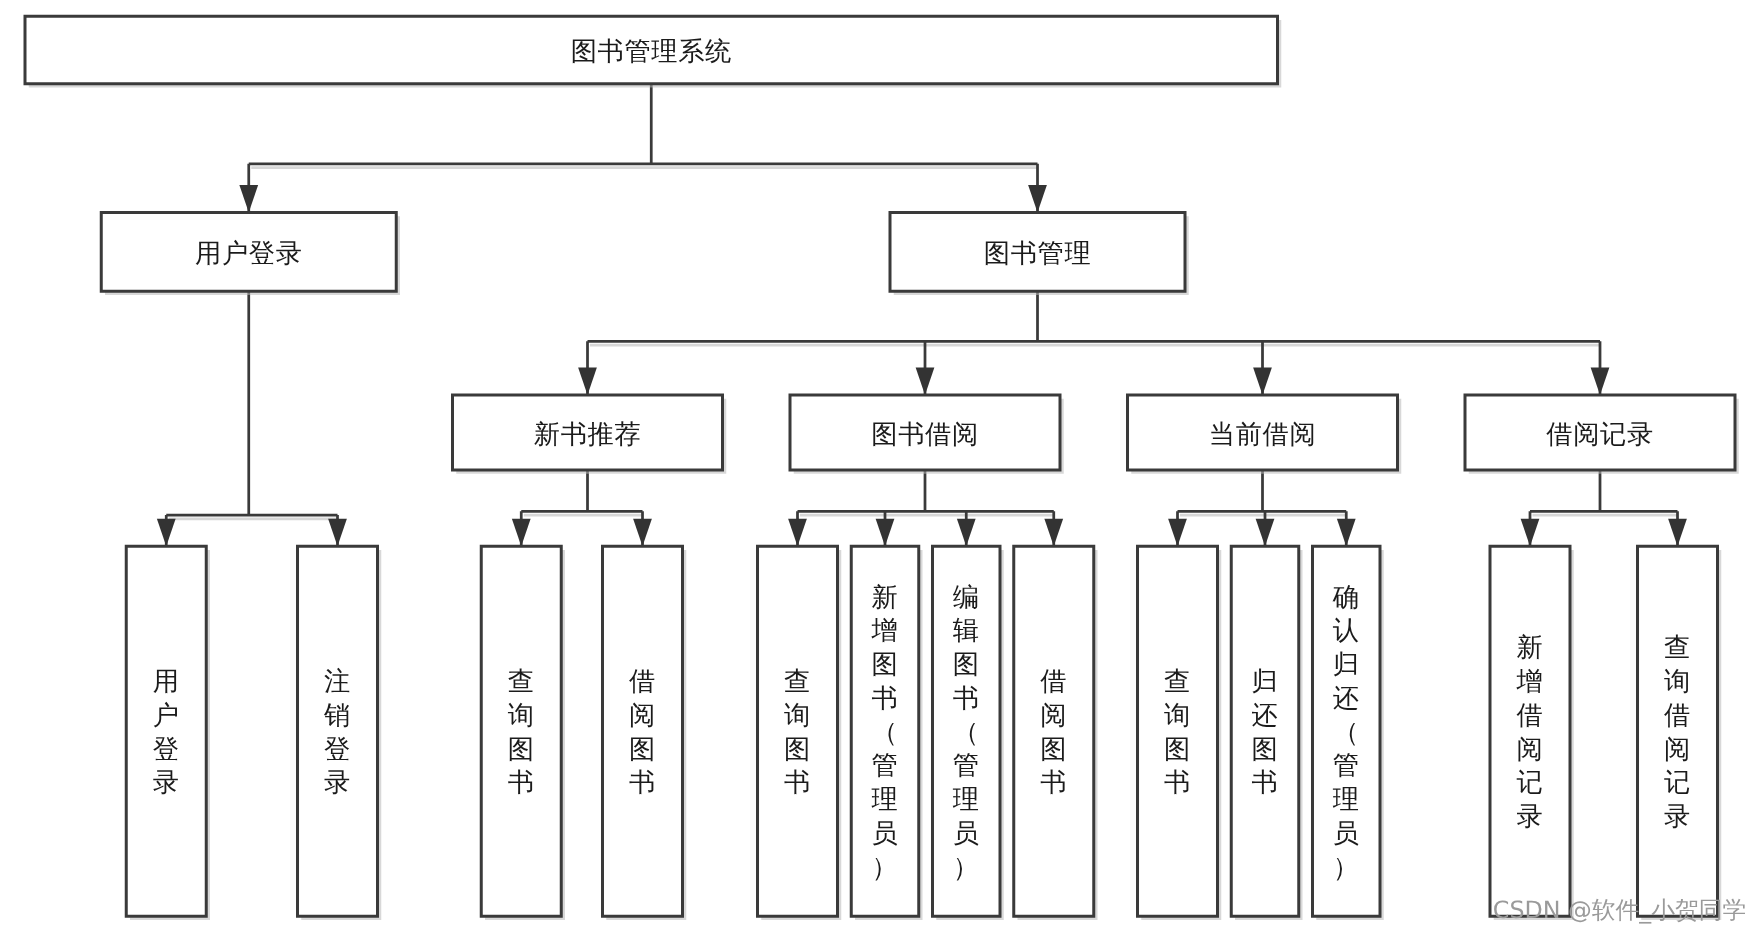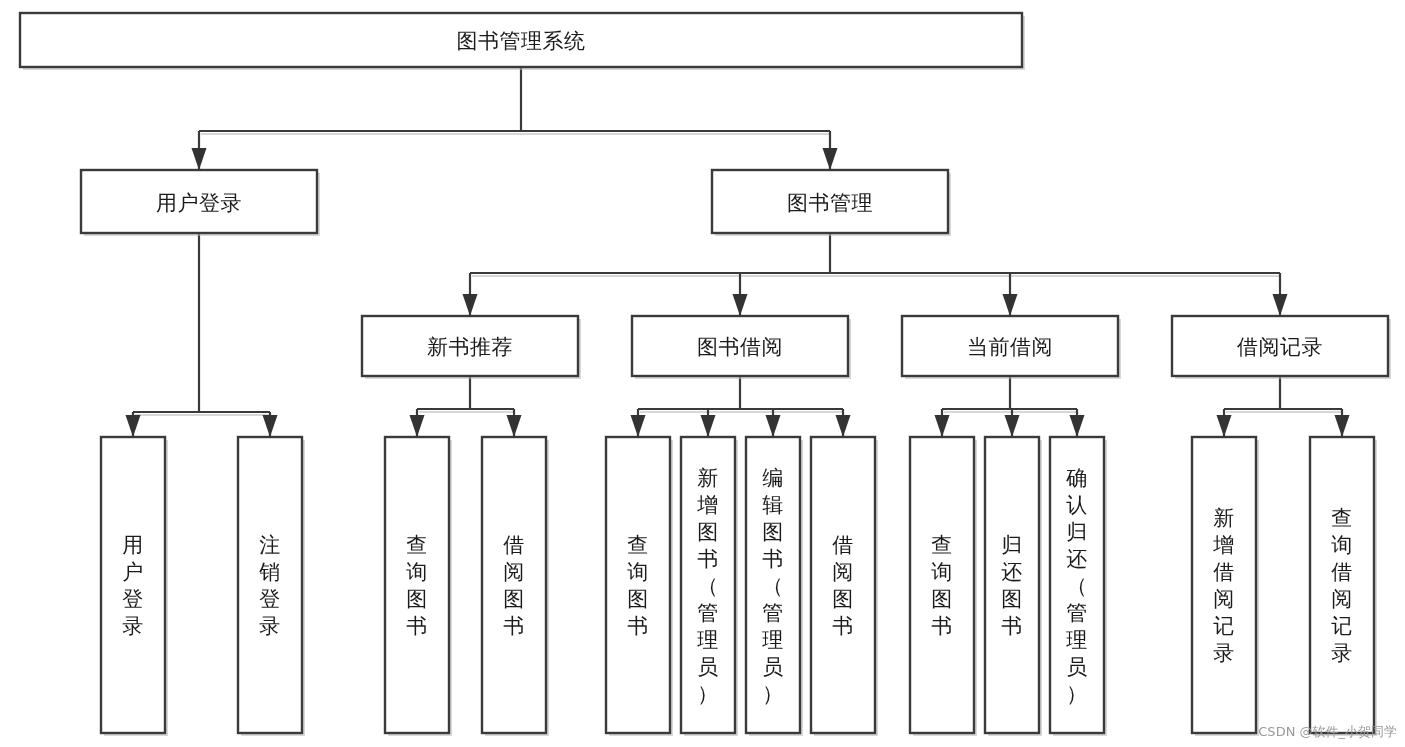--- a/index.html
+++ b/index.html
@@ -67,21 +67,21 @@
     font-size: 21px;
     fill: #1b1b1b;
     text-anchor: middle;
     letter-spacing: 0.5px;
   }
   .watermark {
     position: absolute;
     right: 8px;
     bottom: 6px;
     font-family: "DejaVu Sans", "Liberation Sans", sans-serif;
-    font-size: 13px;
+    font-size: 19px;
     color: #9a9a9a;
     white-space: nowrap;
     user-select: none;
   }
 </style>
 </head>
 <body>
 
 <div id="diagram-root">
   <svg id="chart-svg" viewBox="0 0 1405 747">

